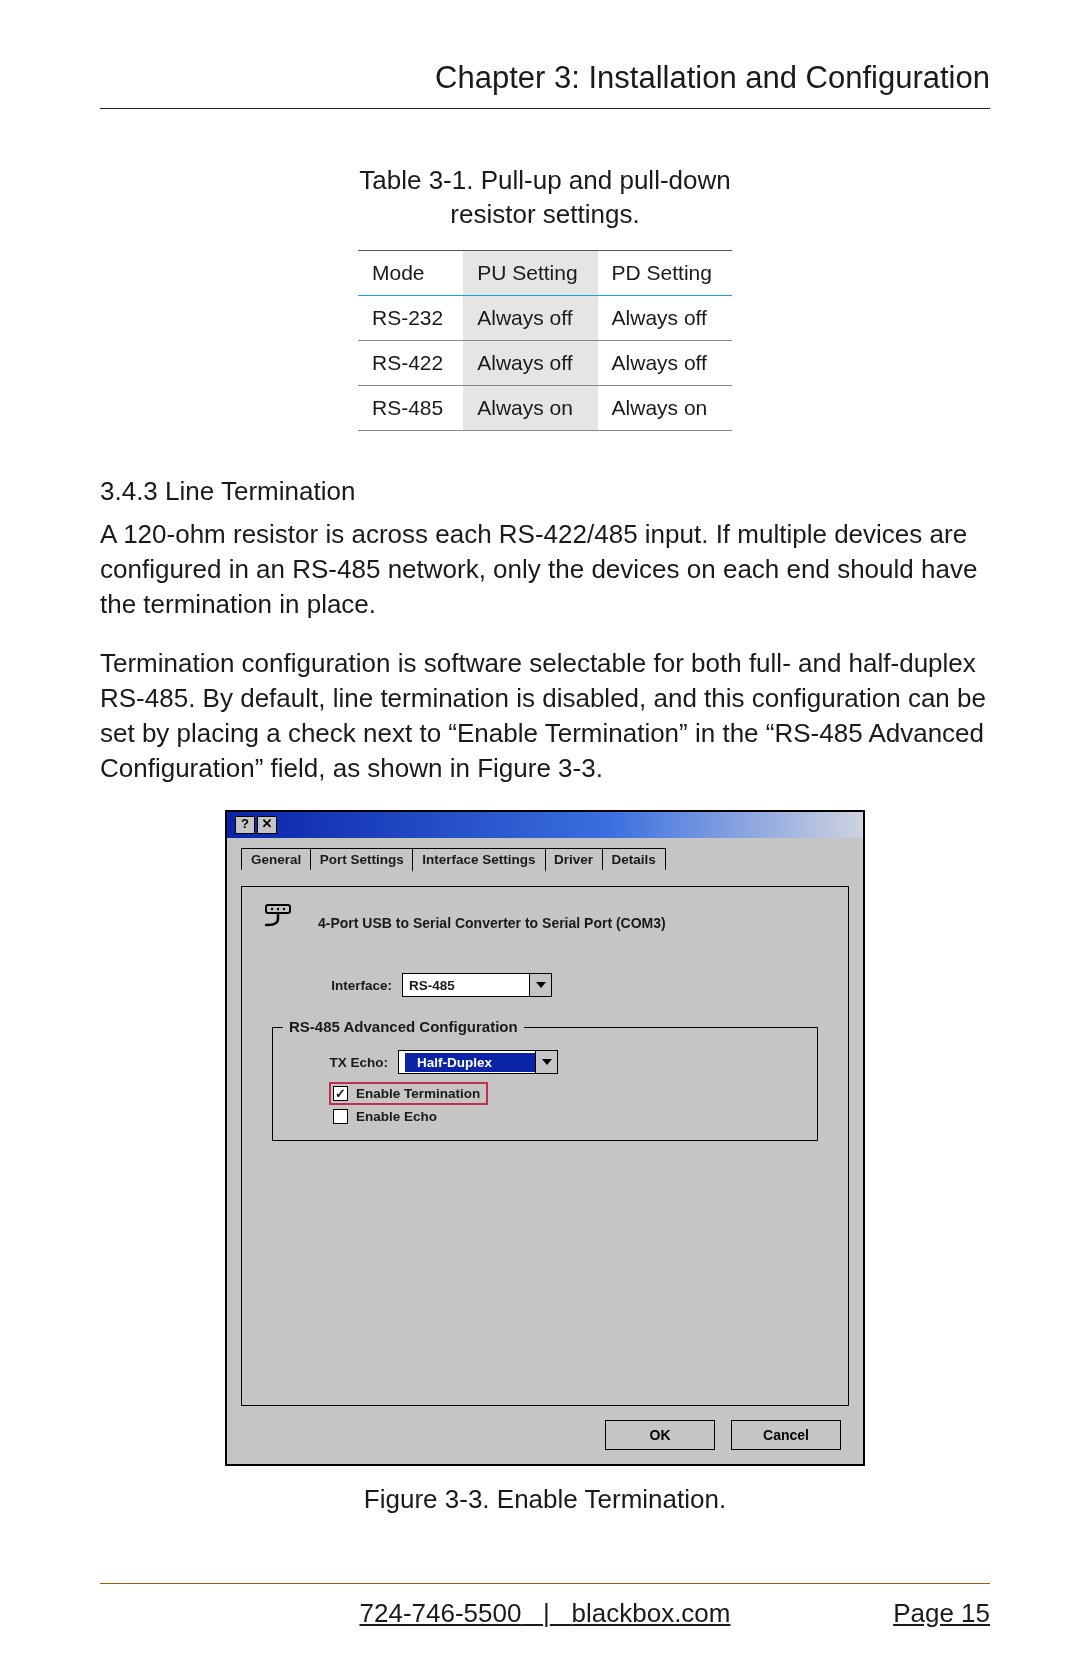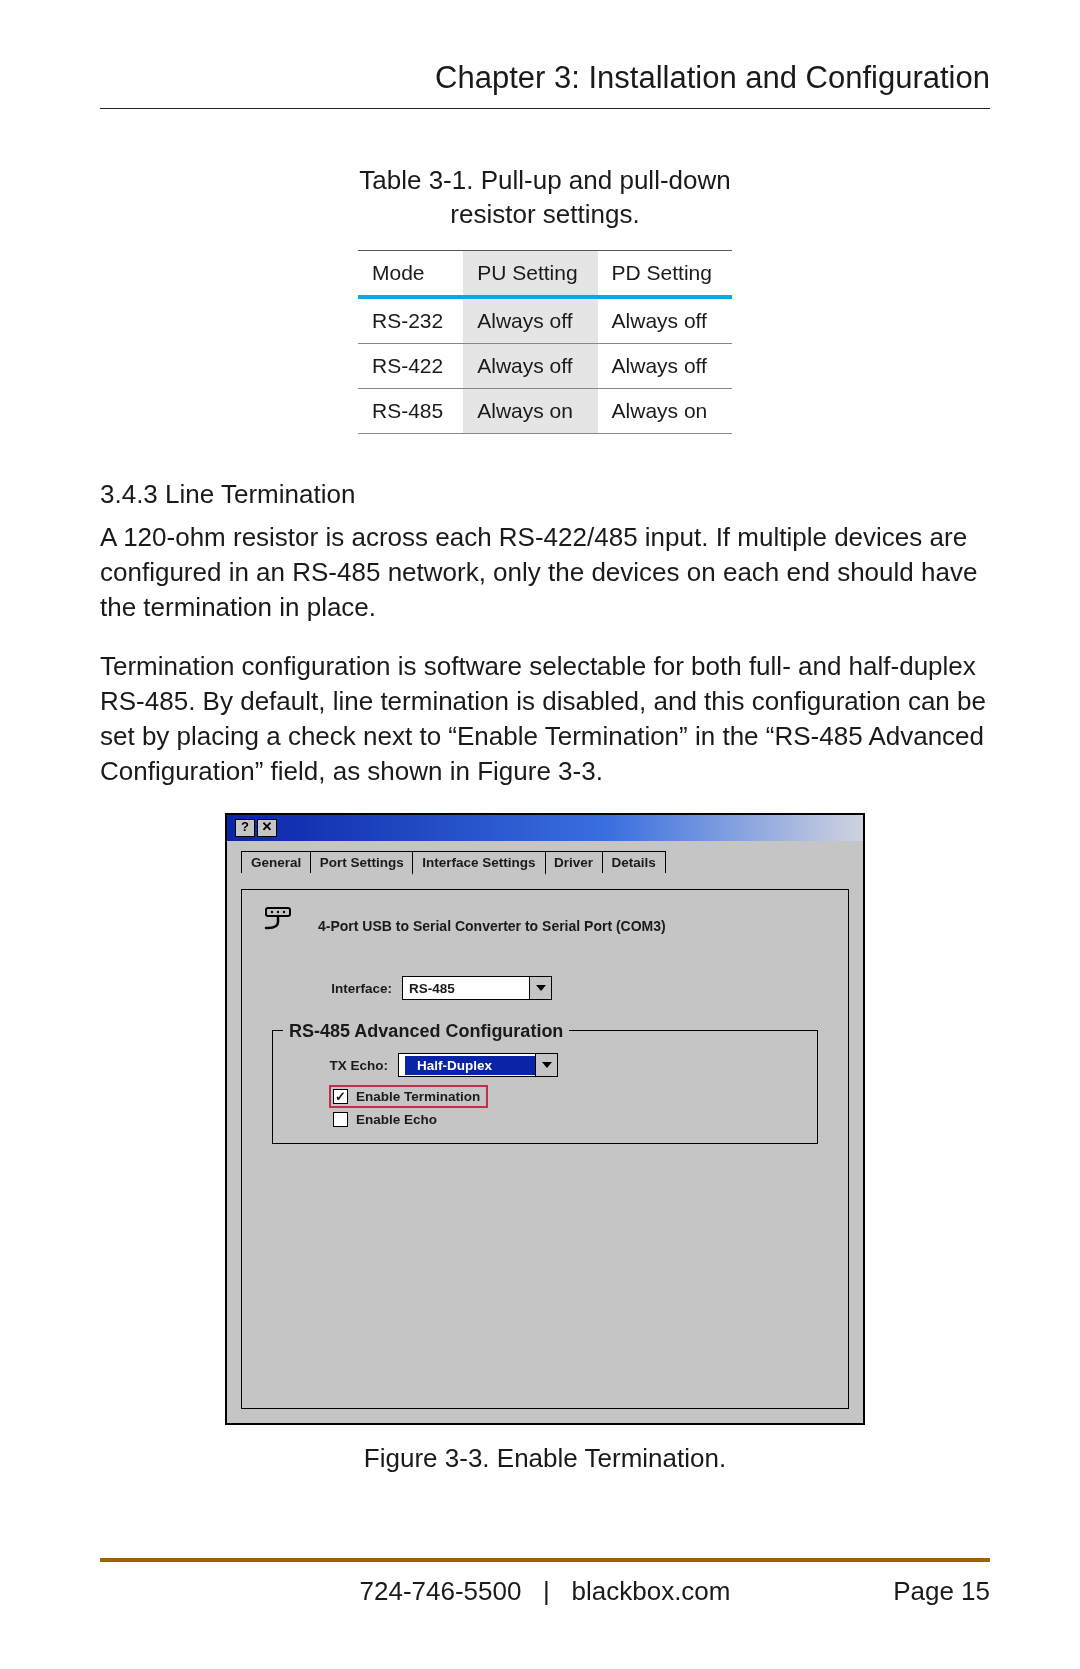--- a/index.html
+++ b/index.html
@@ -31,21 +31,21 @@
     border-collapse: collapse;
     font-size: 21px;
   }
   .resistor-table th, .resistor-table td {
     text-align: left;
     padding: 10px 20px 10px 14px;
     font-weight: 400;
   }
   .resistor-table thead th {
     border-top: 1px solid #555;
-    border-bottom: 4px solid #0ea5e9;
+    border-bottom: 1px solid #0ea5e9;
     font-weight: 500;
   }
   .resistor-table tbody td { border-bottom: 1px solid #888; }
   .resistor-table td.col-pu, .resistor-table th.col-pu { background: #e5e5e5; }
   .section-heading { font-size: 26px; font-weight: 400; margin-bottom: 10px; }
   .body-text {
     font-size: 26px;
     line-height: 1.35;
     margin-bottom: 24px;
     font-weight: 400;
@@ -131,21 +131,21 @@
   }
   .fieldset {
     border: 1.5px solid #000;
     position: relative;
     padding: 22px 20px 16px 20px;
     margin-left: 10px; margin-right: 10px;
   }
   .fieldset-legend {
     position: absolute; top: -10px; left: 10px;
     background: #c5c5c5; padding: 0 6px;
-    font-size: 18px; font-weight: bold;
+    font-size: 15px; font-weight: bold;
   }
   .fs-row { display: flex; align-items: center; gap: 10px; margin-left: 20px; margin-bottom: 10px; }
   .fs-label { font-size: 13.5px; font-weight: bold; width: 75px; text-align: right; }
   .combo.tx { width: 160px; }
   .combo.tx .combo-text { background: #0a24a8; color: #fff; padding: 2px 12px; flex: 1; }
   .check-row {
     display: flex; align-items: center; gap: 8px;
     margin-left: 40px; margin-top: 6px;
     font-size: 13.5px; font-weight: bold;
   }
@@ -158,25 +158,26 @@
   }
   .btn-row { display: flex; justify-content: flex-end; gap: 16px; padding: 14px 8px 0; }
   .win-btn {
     width: 110px; height: 30px;
     border: 1.5px solid #000; background: #c5c5c5;
     font-size: 14px; font-weight: bold;
   }
   .figure-caption { text-align: center; font-size: 26px; margin-top: 18px; }
   .page-footer {
     position: absolute;
-    left: 100px; right: 90px; bottom: 62px;
-    border-top: 4px solid #a16207;
+    left: 100px; right: 90px; bottom: 40px;
+    border-top: 1px solid #a16207;
     padding-top: 14px;
     display: flex;
     font-size: 26px;
+    text-decoration: underline;
   }
   .footer-center { flex: 1; text-align: center; }
   .footer-right { width: 150px; text-align: right; }
   .footer-left-pad { width: 150px; }
 </style>
 </head>
 <body>
 
 <div class="chapter-header">Chapter 3: Installation and Configuration</div>
 
@@ -266,20 +267,24 @@
           <div class="check-row hl">
             <span class="checkbox">✓</span>
             <span>Enable Termination</span>
           </div>
           <div class="check-row">
             <span class="checkbox"></span>
             <span>Enable Echo</span>
           </div>
         </div>
       </div>
+      <div class="btn-row">
+        <button class="win-btn">OK</button>
+        <button class="win-btn">Cancel</button>
+      </div>
     </div>
   </div>
 </div>
 
 <div class="figure-caption">Figure 3-3. Enable Termination.</div>
 
 <div class="page-footer">
   <span class="footer-left-pad"></span>
   <span class="footer-center">
     <span>724-746-5500</span>

